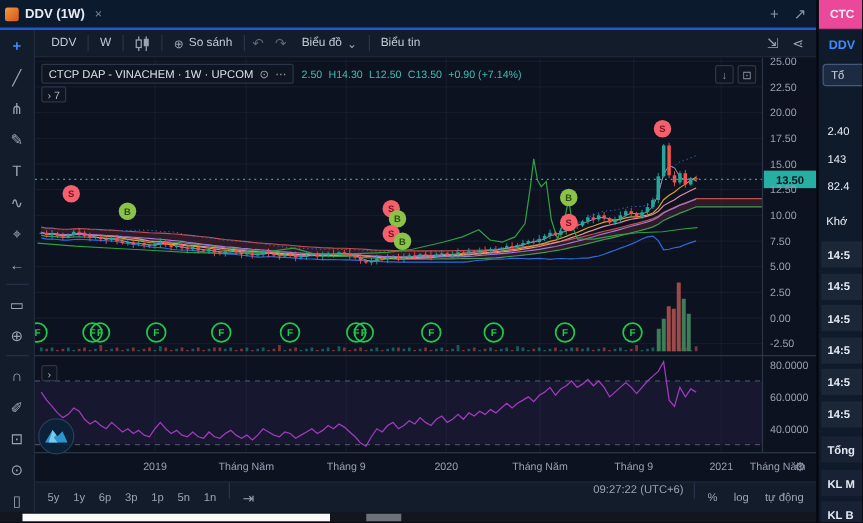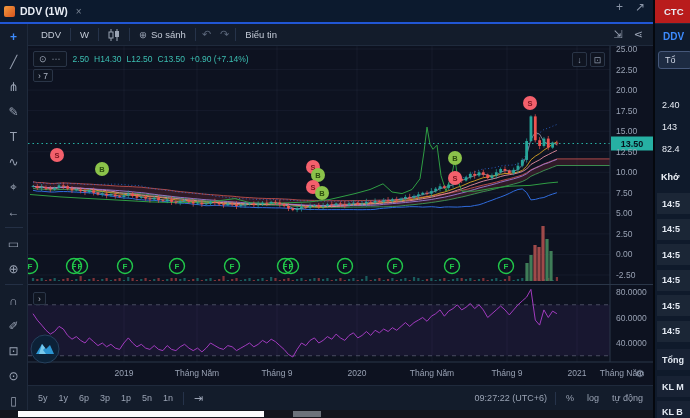--- a/index.html
+++ b/index.html
@@ -1,20 +1,20 @@
 <!DOCTYPE html>
 <html><head>
 <meta charset="utf-8">
 <style>
   html,body{margin:0;padding:0;background:#05080e}
   *{box-sizing:border-box}
   .app{width:690px;height:418px;background:#0d1320;display:flex;font-family:"Liberation Sans",sans-serif;color:#c7cdd8;overflow:hidden;position:relative}
   .left-region{width:653px;display:flex;flex-direction:column}
   
-  .tabbar{height:24px;background:#0c1a2e;border-bottom:2px solid #2156d4;display:flex;justify-content:space-between;padding:0 8px 0 4px}
+  .tabbar{height:24px;background:#0c1a2e;border-bottom:2px solid #2156d4;display:flex;align-items:center;justify-content:space-between;padding:0 8px 0 4px}
   .tab{display:flex;align-items:center;gap:5px;font-size:10.5px;font-weight:bold;color:#e8edf5}
   .tab-ico{width:11px;height:11px;background:linear-gradient(135deg,#f09a3e,#d9531e);border-radius:2px}
   .tab-x{color:#7c8796;font-size:10px;margin-left:3px;font-weight:normal}
   .tab-right{display:flex;gap:12px;color:#8a95a8;font-size:12px}
   
   .workspace{display:flex;height:386px}
   .tool-col{width:28px;background:#131c2b;border-right:1px solid #1f2a3c;display:flex;flex-direction:column;align-items:center;padding-top:3px;gap:6px}
   .tool{width:20px;height:19px;display:flex;align-items:center;justify-content:center;font-size:12px;color:#9aa3b4;line-height:1}
   .tool.active{color:#3d8bfd;font-weight:bold}
   .tool-sep{width:18px;height:1px;background:#243045}
@@ -32,33 +32,33 @@
   .legend{position:absolute;left:5px;top:5px;display:flex;align-items:center;gap:6px;font-size:8.5px}
   .legend-box{display:flex;align-items:center;gap:5px;border:1px solid #2a3547;background:rgba(16,22,34,.85);padding:2px 5px;color:#dbe2ec;border-radius:2px;font-size:9px}
   .ohlc{display:flex;gap:5px;color:#3cbfb2}
   .collapse-btn{position:absolute;border:1px solid #2a3547;background:rgba(16,22,34,.85);color:#aeb6c4;font-size:8.5px;padding:0 4px;height:13px;line-height:12px;border-radius:2px}
   .cb-main{left:5px;top:23px}
   .cb-rsi{left:5px;top:246px}
   .pane-icons{position:absolute;right:48px;top:6px;display:flex;gap:3px}
   .pane-icons span{width:15px;height:15px;border:1px solid #2a3547;display:flex;align-items:center;justify-content:center;color:#8a95a8;font-size:9px;border-radius:2px;background:rgba(16,22,34,.6)}
   .logo{position:absolute;left:2px;top:288px;width:30px;height:30px;opacity:.95}
   
-  .bottombar{height:25px;background:#131c2b;border-top:1px solid #1f2a3c;display:flex;align-items:center;padding:0 8px;font-size:9px;color:#9aa3b4;gap:7px}
+  .bottombar{height:25px;background:#131c2b;border-top:1px solid #1f2a3c;display:flex;padding:0 8px;font-size:9px;color:#9aa3b4;gap:7px}
   .rbtn{background:none;border:none;color:#9aa3b4;font-size:9px;padding:0 2px;font-family:inherit}
   .bottom-strip{height:8px;background:#14161d;position:relative}
   .white-bar{position:absolute;left:18px;top:1px;width:246px;height:6px;background:#fbfbfb}
   .gray-thumb{position:absolute;left:293px;top:1px;width:28px;height:6px;background:#6d727a}
   
   .panel-gap{width:2px;background:#05080e}
   .side-panel{width:35px;background:#0f1a2b;position:relative;font-size:9px;color:#dfe5ee;overflow:hidden}
-  .sp-header{position:absolute;top:0;left:0;right:0;height:24px;background:#b91c1c;border-bottom:1px solid #1f2a3c;display:flex;align-items:center;padding-left:9px;font-weight:bold;color:#e8edf5;font-size:9.5px}
+  .sp-header{position:absolute;top:0;left:0;right:0;height:24px;background:#ec4899;border-bottom:1px solid #1f2a3c;display:flex;align-items:center;padding-left:9px;font-weight:bold;color:#e8edf5;font-size:9.5px}
   .sp-symbol{position:absolute;top:31px;left:8px;color:#3d8bfd;font-weight:bold;font-size:10px}
   .sp-button{position:absolute;top:51px;left:3px;right:-2px;height:18px;background:#1d2b42;border:1px solid #46587a;border-radius:3px;color:#cfd6e4;font-size:9px;display:flex;align-items:center;padding-left:6px}
   .sp-val{position:absolute;left:7px;font-weight:normal;color:#e8edf5;font-size:9px}
-  .sp-sec{position:absolute;left:6px;font-weight:bold;color:#f0f4fa;font-size:9px}
+  .sp-sec{position:absolute;left:6px;font-weight:normal;color:#f0f4fa;font-size:9px}
   .sp-row{position:absolute;left:2px;right:-2px;height:21px;background:#1b2636;display:flex;align-items:center;padding-left:5px;color:#e3e9f2;font-weight:bold;font-size:9px}
   .sp-row.alt{background:#182234}
 </style>
 </head>
 <body>
 
 <div class="app">
   <div class="left-region">
 
     <div class="tabbar">
@@ -109,20 +109,24 @@
             </svg>
           </button>
           <div class="tsep"></div>
           <button class="tbtn">
             <span class="glyph">⊕</span>
             <span>So sánh</span>
           </button>
           <div class="tsep"></div>
           <span class="dim">↶</span>
           <span class="dim">↷</span>
+          <button class="tbtn">
+            <span>Biểu đồ</span>
+            <span class="glyph">⌄</span>
+          </button>
           <div class="tsep"></div>
           <button class="tbtn">Biểu tin</button>
           <div class="spacer"></div>
           <span class="glyph" style="font-size:11px;padding:0 6px">⇲</span>
           <span class="glyph" style="font-size:11px;padding:0 4px">⋖</span>
         </div>
 
         <div class="chart-wrap">
           <svg id="chart-svg" width="625" height="339">
               <line x1="96" y1="0" x2="96" y2="316" stroke="#8aa0c8" stroke-opacity="0.07"></line>
@@ -600,20 +604,21 @@
               <text x="329" y="330" text-anchor="middle" fill="#98a1b3" font-size="8.5">2020</text>
               <text x="404" y="330" text-anchor="middle" fill="#98a1b3" font-size="8.5">Tháng Năm</text>
               <text x="479" y="330" text-anchor="middle" fill="#98a1b3" font-size="8.5">Tháng 9</text>
               <text x="549" y="330" text-anchor="middle" fill="#98a1b3" font-size="8.5">2021</text>
               <text x="594" y="330" text-anchor="middle" fill="#98a1b3" font-size="8.5">Tháng Năm</text>
               <text x="612" y="331" text-anchor="middle" fill="#8a95a8" font-size="10">⚙</text>
             </svg>
 
           <div class="legend">
             <div class="legend-box">
+              <span>CTCP DAP - VINACHEM · 1W · UPCOM</span>
               <span class="glyph">⊙</span>
               <span class="glyph">⋯</span>
             </div>
             <div class="ohlc">
               <span>2.50</span>
               <span>H14.30</span>
               <span>L12.50</span>
               <span>C13.50</span>
               <span>+0.90 (+7.14%)</span>
             </div>

